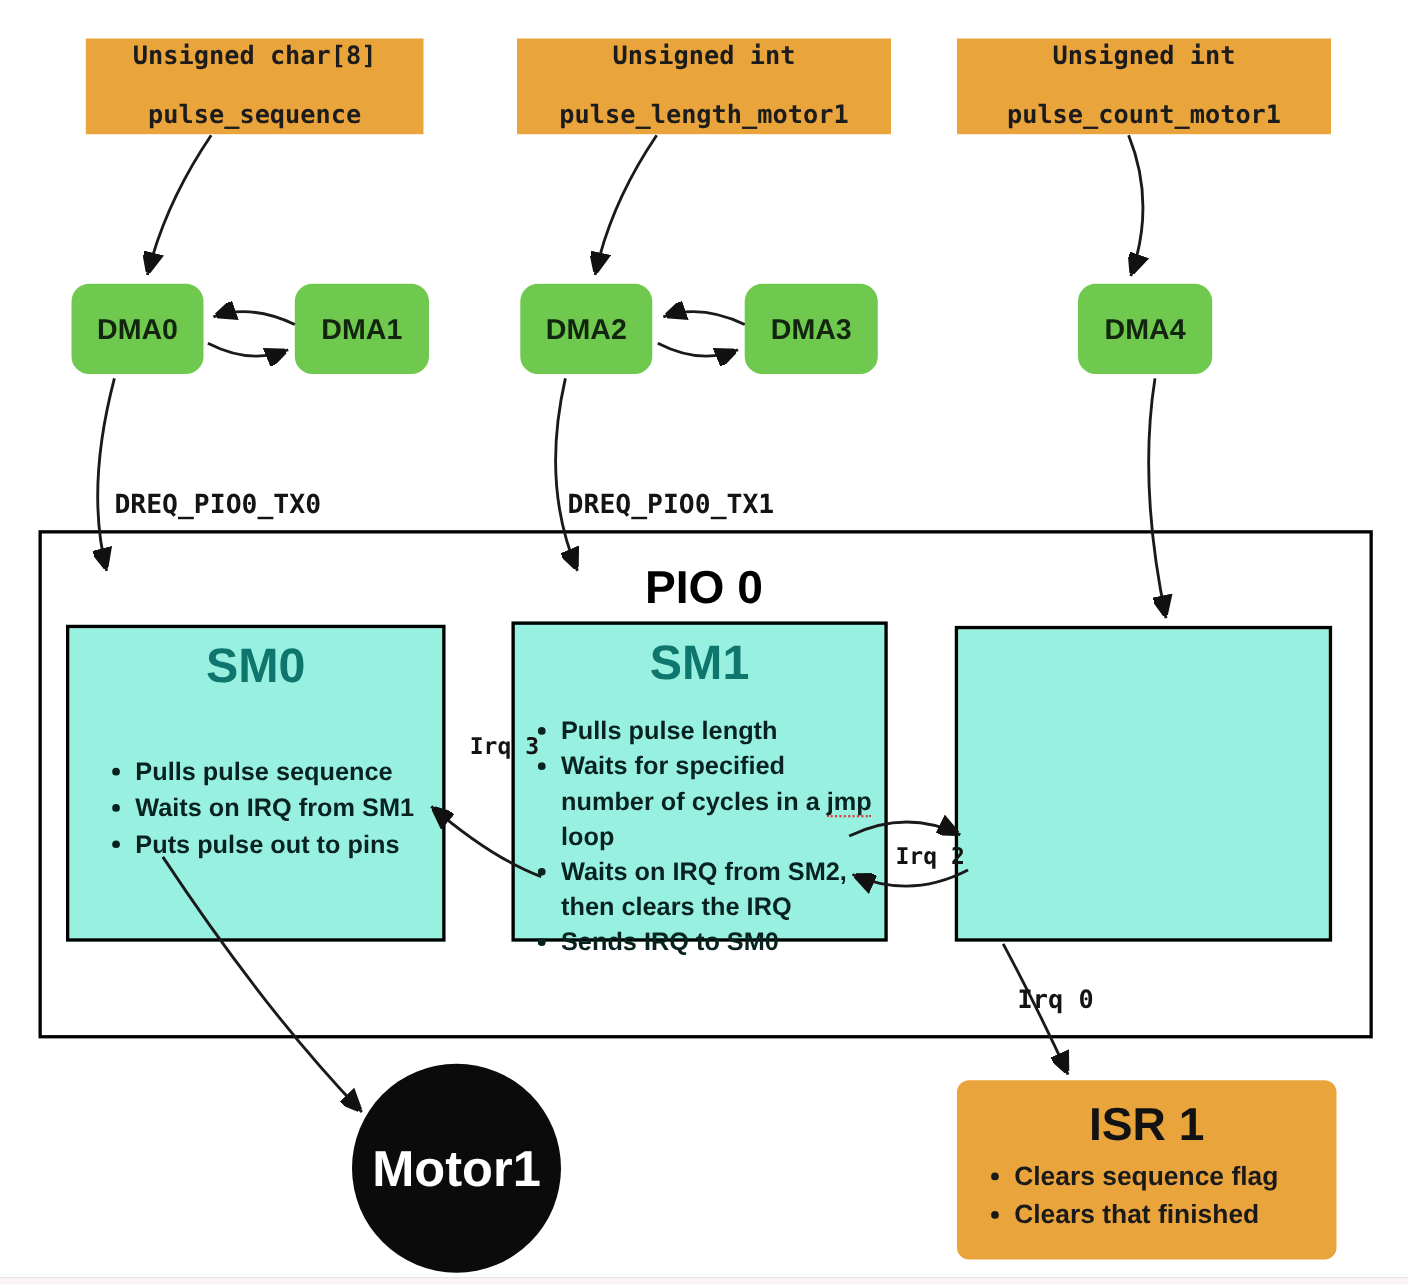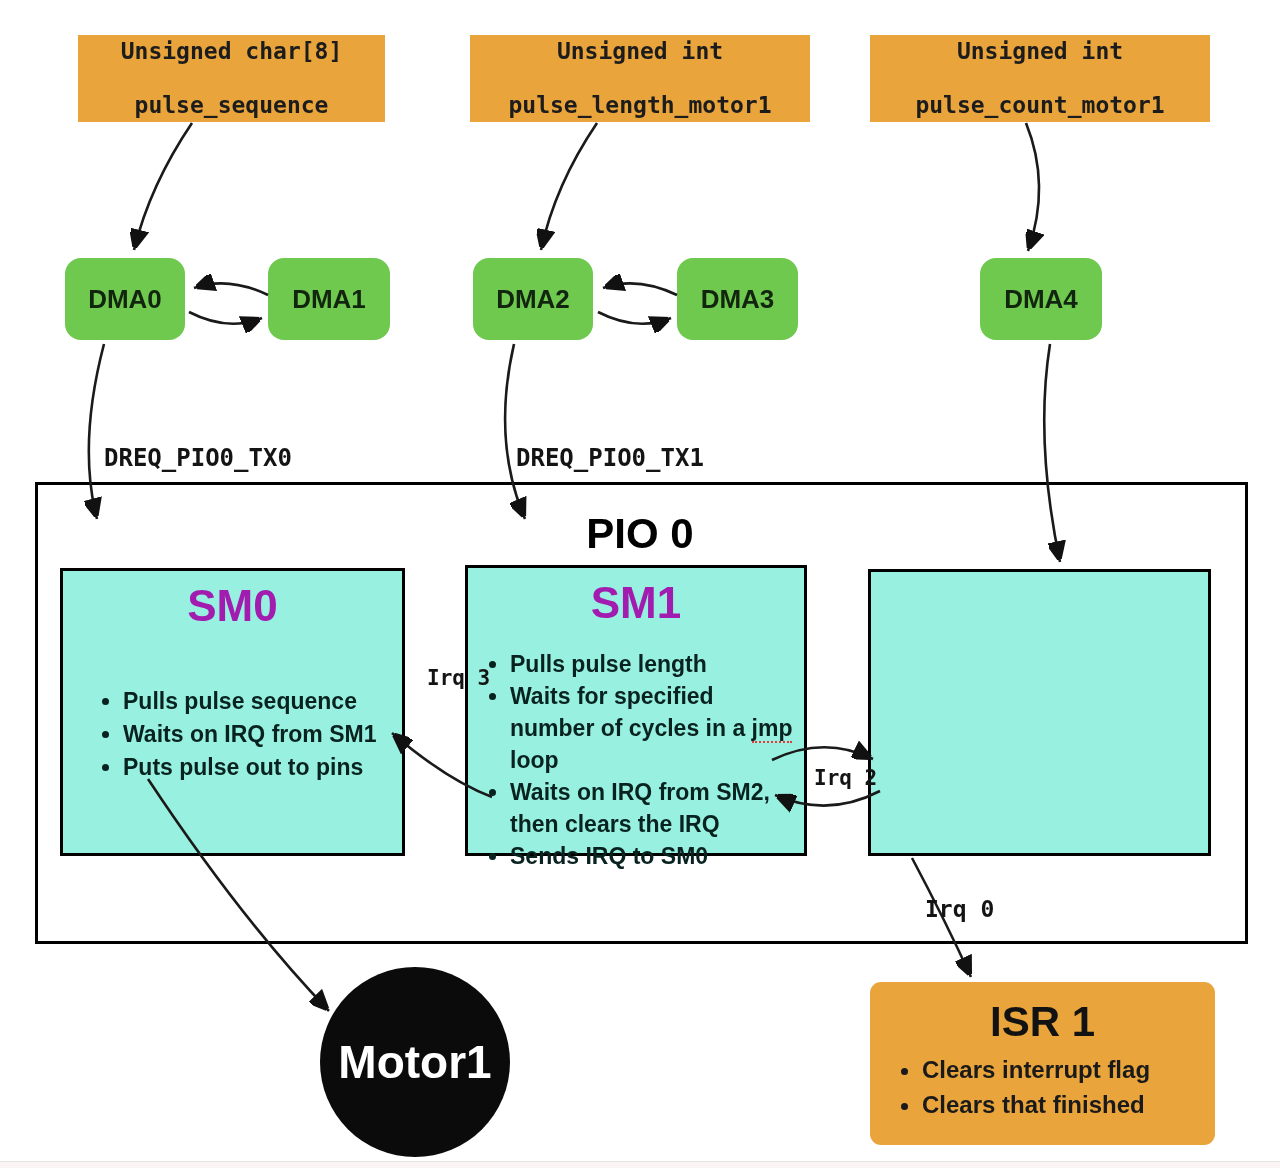--- a/index.html
+++ b/index.html
@@ -21,21 +21,21 @@
   
   .dma-box{background:var(--green);border-radius:16px;display:flex;justify-content:center;
            align-items:center;font-weight:bold;font-size:26px;color:#12260f;}
 
   
   .pio-box{border:3px solid #000;background:transparent;}
   .pio-title{font-weight:bold;font-size:42px;text-align:center;color:#000;margin-top:20px;}
 
   
   .sm-box{background:var(--cyan);border:3px solid #000;box-sizing:border-box;}
-  .sm-title{font-weight:bold;font-size:44px;text-align:center;color:#a21caf;}
+  .sm-title{font-weight:bold;font-size:44px;text-align:center;color:#0f766e;}
   .sm-box ul{list-style:disc;margin:0;font-weight:bold;font-size:23px;color:#08231f;}
   .sm0-list{margin-top:54px !important;padding-left:60px;line-height:32px;}
   .sm0-list li{margin-bottom:1px;}
   .sm1-list{margin-top:20px !important;padding-left:42px;line-height:32px;}
   .sm2-list{margin-top:6px !important;padding-left:36px;line-height:33px;}
   .misspelled{border-bottom:2px dotted #e23b3b;}
 
   
   .isr-box{background:var(--orange);border-radius:18px;}
   .isr-title{font-weight:bold;font-size:42px;text-align:center;margin-top:16px;color:#121212;}
@@ -122,21 +122,21 @@
     <div class="abs sm-box" style="left:868px;top:569px;width:343px;height:287px;">
     </div>
 
     <div class="abs motor" style="left:320px;top:967px;width:190px;height:190px;">
       <span>Motor1</span>
     </div>
 
     <div class="abs isr-box" style="left:870px;top:982px;width:345px;height:163px;border-radius:11px;">
       <div class="isr-title">ISR 1</div>
       <ul>
-          <li>Clears interrupt flag</li>
+          <li>Clears sequence flag</li>
           <li>Clears that finished</li>
         </ul>
     </div>
   </div>
 
   <svg class="layer-arrows" width="1280" height="1168" viewBox="0 0 1280 1168">
     <defs>
       <marker id="ah" markerWidth="7" markerHeight="7" refX="8" refY="4" orient="auto" markerUnits="strokeWidth">
         <path d="M0,0 L9,4 L0,8 z" fill="#111"></path>
       </marker>

